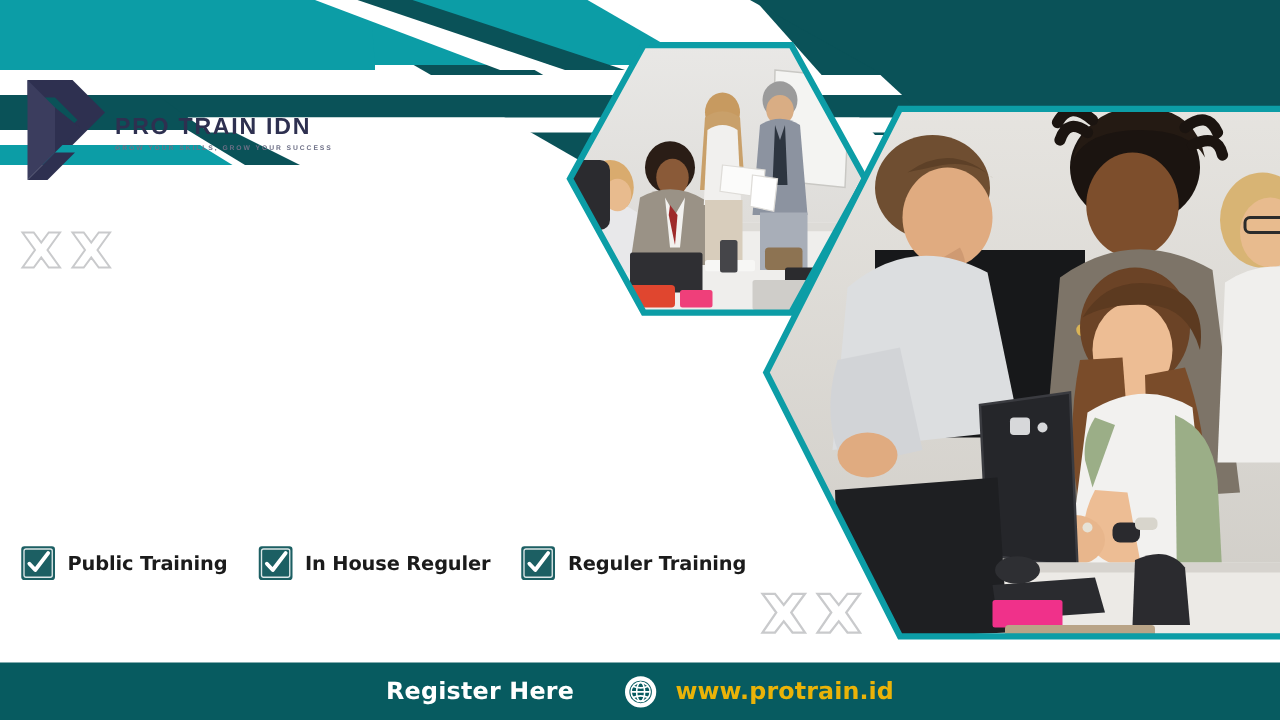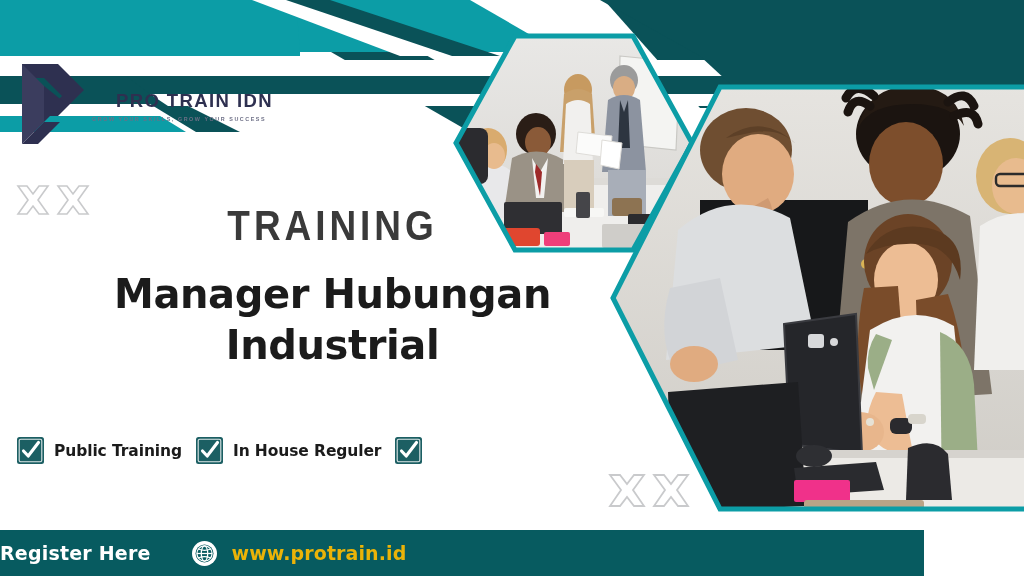--- a/index.html
+++ b/index.html
@@ -14,21 +14,21 @@
   
   .bands{position:absolute;left:0;top:0;width:1024px;height:130px;}
   .bands svg{display:block;}
 
   
   .logo{position:absolute;left:14px;top:62px;width:210px;height:92px;}
   .logo-mark{position:absolute;left:0;top:0;width:76px;height:84px;}
   .logo-text{position:absolute;left:78px;top:30px;}
   .logo-name{
     font-size:18.5px;font-weight:bold;color:#2E3050;
-    letter-spacing:1.4px;line-height:1;white-space:nowrap;margin-left:24px;
+    letter-spacing:1.4px;line-height:1;white-space:nowrap;
   }
   .logo-tag{
     margin-top:5px;font-size:5.4px;font-weight:bold;color:#6d6f86;
     letter-spacing:1.55px;white-space:nowrap;
   }
 
   
   .xdeco{position:absolute;}
   .xdeco.left{left:14px;top:182px;}
   .xdeco.bottom{left:606px;top:470px;}
@@ -41,39 +41,39 @@
     transform:scaleX(0.88);transform-origin:center;
     font-family:"Liberation Sans Narrow","Liberation Sans",sans-serif;
   }
   .title{
     margin-top:22px;font-size:40px;font-weight:bold;color:#1b1b1b;
     line-height:1.28;letter-spacing:-0.4px;
     font-family:"DejaVu Sans","Liberation Sans",sans-serif;
   }
 
   
-  .checkrow{position:absolute;left:16px;top:436px;display:flex;align-items:center;gap:13px;}
+  .checkrow{position:absolute;left:16px;top:436px;display:flex;align-items:center;gap:24px;}
   .checkitem{display:flex;align-items:center;gap:9px;}
   .cbox{position:relative;width:29px;height:29px;flex:0 0 auto;}
   .cbox svg{display:block;}
   .clabel{
     font-size:15.5px;font-weight:bold;color:#1b1b1b;white-space:nowrap;
     letter-spacing:-0.1px;
     font-family:"DejaVu Sans","Liberation Sans",sans-serif;
   }
 
   
   .hex{position:absolute;}
   .hex-sm{left:452px;top:32px;width:244px;height:222px;}
   .hex-lg{left:608px;top:82px;width:420px;height:432px;}
 
   
   .footer{
-    position:absolute;left:0;bottom:0;width:924px;height:46px;
-    background:#075B60;display:flex;align-items:center;gap:40px;
+    position:absolute;left:0;bottom:0;width:1024px;height:46px;
+    background:#075B60;display:flex;align-items:center;justify-content:center;gap:40px;
   }
   .f-register{
     font-size:19px;font-weight:bold;color:#ffffff;letter-spacing:0.2px;
     font-family:"DejaVu Sans","Liberation Sans",sans-serif;
   }
   .f-site{display:flex;align-items:center;gap:14px;}
   .f-url{
     font-size:19px;font-weight:bold;color:#eab308;letter-spacing:0.1px;
     font-family:"DejaVu Sans","Liberation Sans",sans-serif;
   }
@@ -152,27 +152,20 @@
 
   <div class="xdeco bottom">
     <svg width="86" height="46" viewBox="0 0 86 46" xmlns="http://www.w3.org/2000/svg">
       <g fill="none" stroke="#C9CACC" stroke-width="1.8">
         <path d="M4,5 L14,5 L21,14 L28,5 L38,5 L27,20 L38,36 L28,36 L21,27 L14,36 L4,36 L15,20 Z"></path>
         <path d="M48,5 L58,5 L65,14 L72,5 L82,5 L71,20 L82,36 L72,36 L65,27 L58,36 L48,36 L59,20 Z"></path>
       </g>
     </svg>
   </div>
 
-  <div class="headline">
-    <div class="kicker">TRAINING</div>
-    <div class="title">
-      <div>Manager Hubungan</div>
-      <div>Industrial</div>
-    </div>
-  </div>
 
   <div class="checkrow">
 
     <div class="checkitem">
       <span class="cbox">
         <svg width="29" height="29" viewBox="0 0 29 29" xmlns="http://www.w3.org/2000/svg">
           <rect x="1" y="1" width="27" height="27" rx="2.5" fill="#1C5F63"></rect>
           <rect x="3.2" y="3.2" width="22.6" height="22.6" rx="1.6" fill="none" stroke="#ffffff" stroke-width="1.1" opacity="0.85"></rect>
           <path d="M7.5,15 L12.2,20 L22.5,6.5" fill="none" stroke="#ffffff" stroke-width="3.1" stroke-linecap="round" stroke-linejoin="round"></path>
         </svg>
@@ -192,20 +185,21 @@
     </div>
 
     <div class="checkitem">
       <span class="cbox">
         <svg width="29" height="29" viewBox="0 0 29 29" xmlns="http://www.w3.org/2000/svg">
           <rect x="1" y="1" width="27" height="27" rx="2.5" fill="#1C5F63"></rect>
           <rect x="3.2" y="3.2" width="22.6" height="22.6" rx="1.6" fill="none" stroke="#ffffff" stroke-width="1.1" opacity="0.85"></rect>
           <path d="M7.5,15 L12.2,20 L22.5,6.5" fill="none" stroke="#ffffff" stroke-width="3.1" stroke-linecap="round" stroke-linejoin="round"></path>
         </svg>
       </span>
+      <span class="clabel">Reguler Training</span>
     </div>
 
   </div>
 
   <div class="hex hex-sm">
     <svg width="244" height="222" viewBox="0 0 244 222" xmlns="http://www.w3.org/2000/svg">
       <defs>
         <clipPath id="hexclipA">
           <path d="M63,4 L181,4 L240,111 L181,218 L63,218 L4,111 Z"></path>
         </clipPath>

